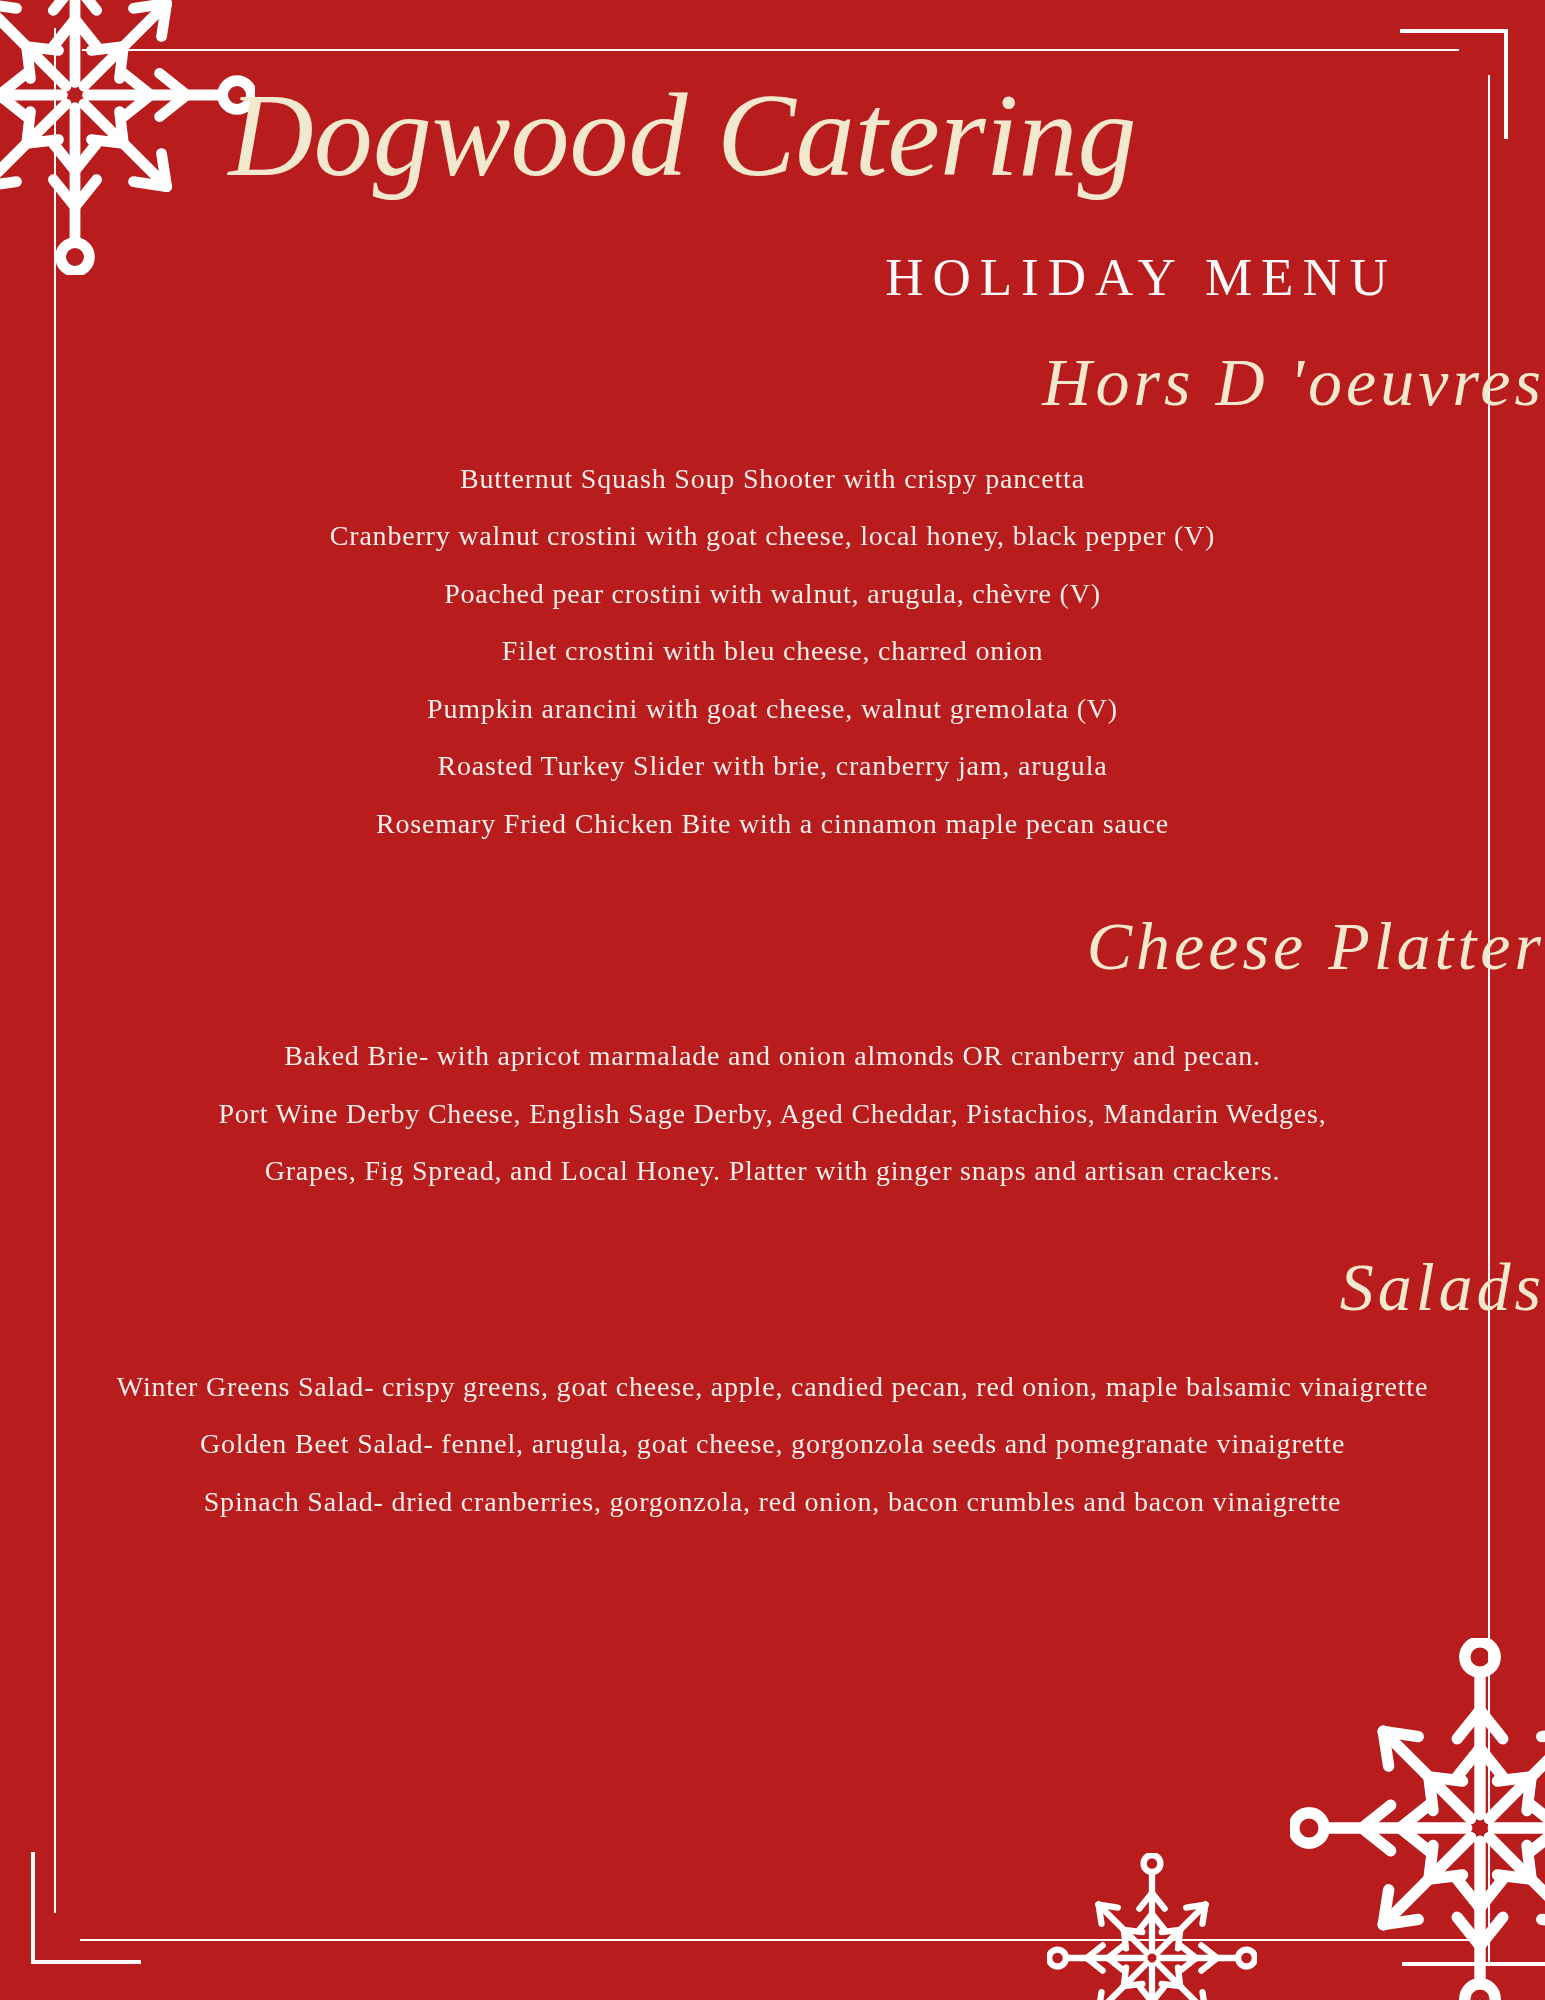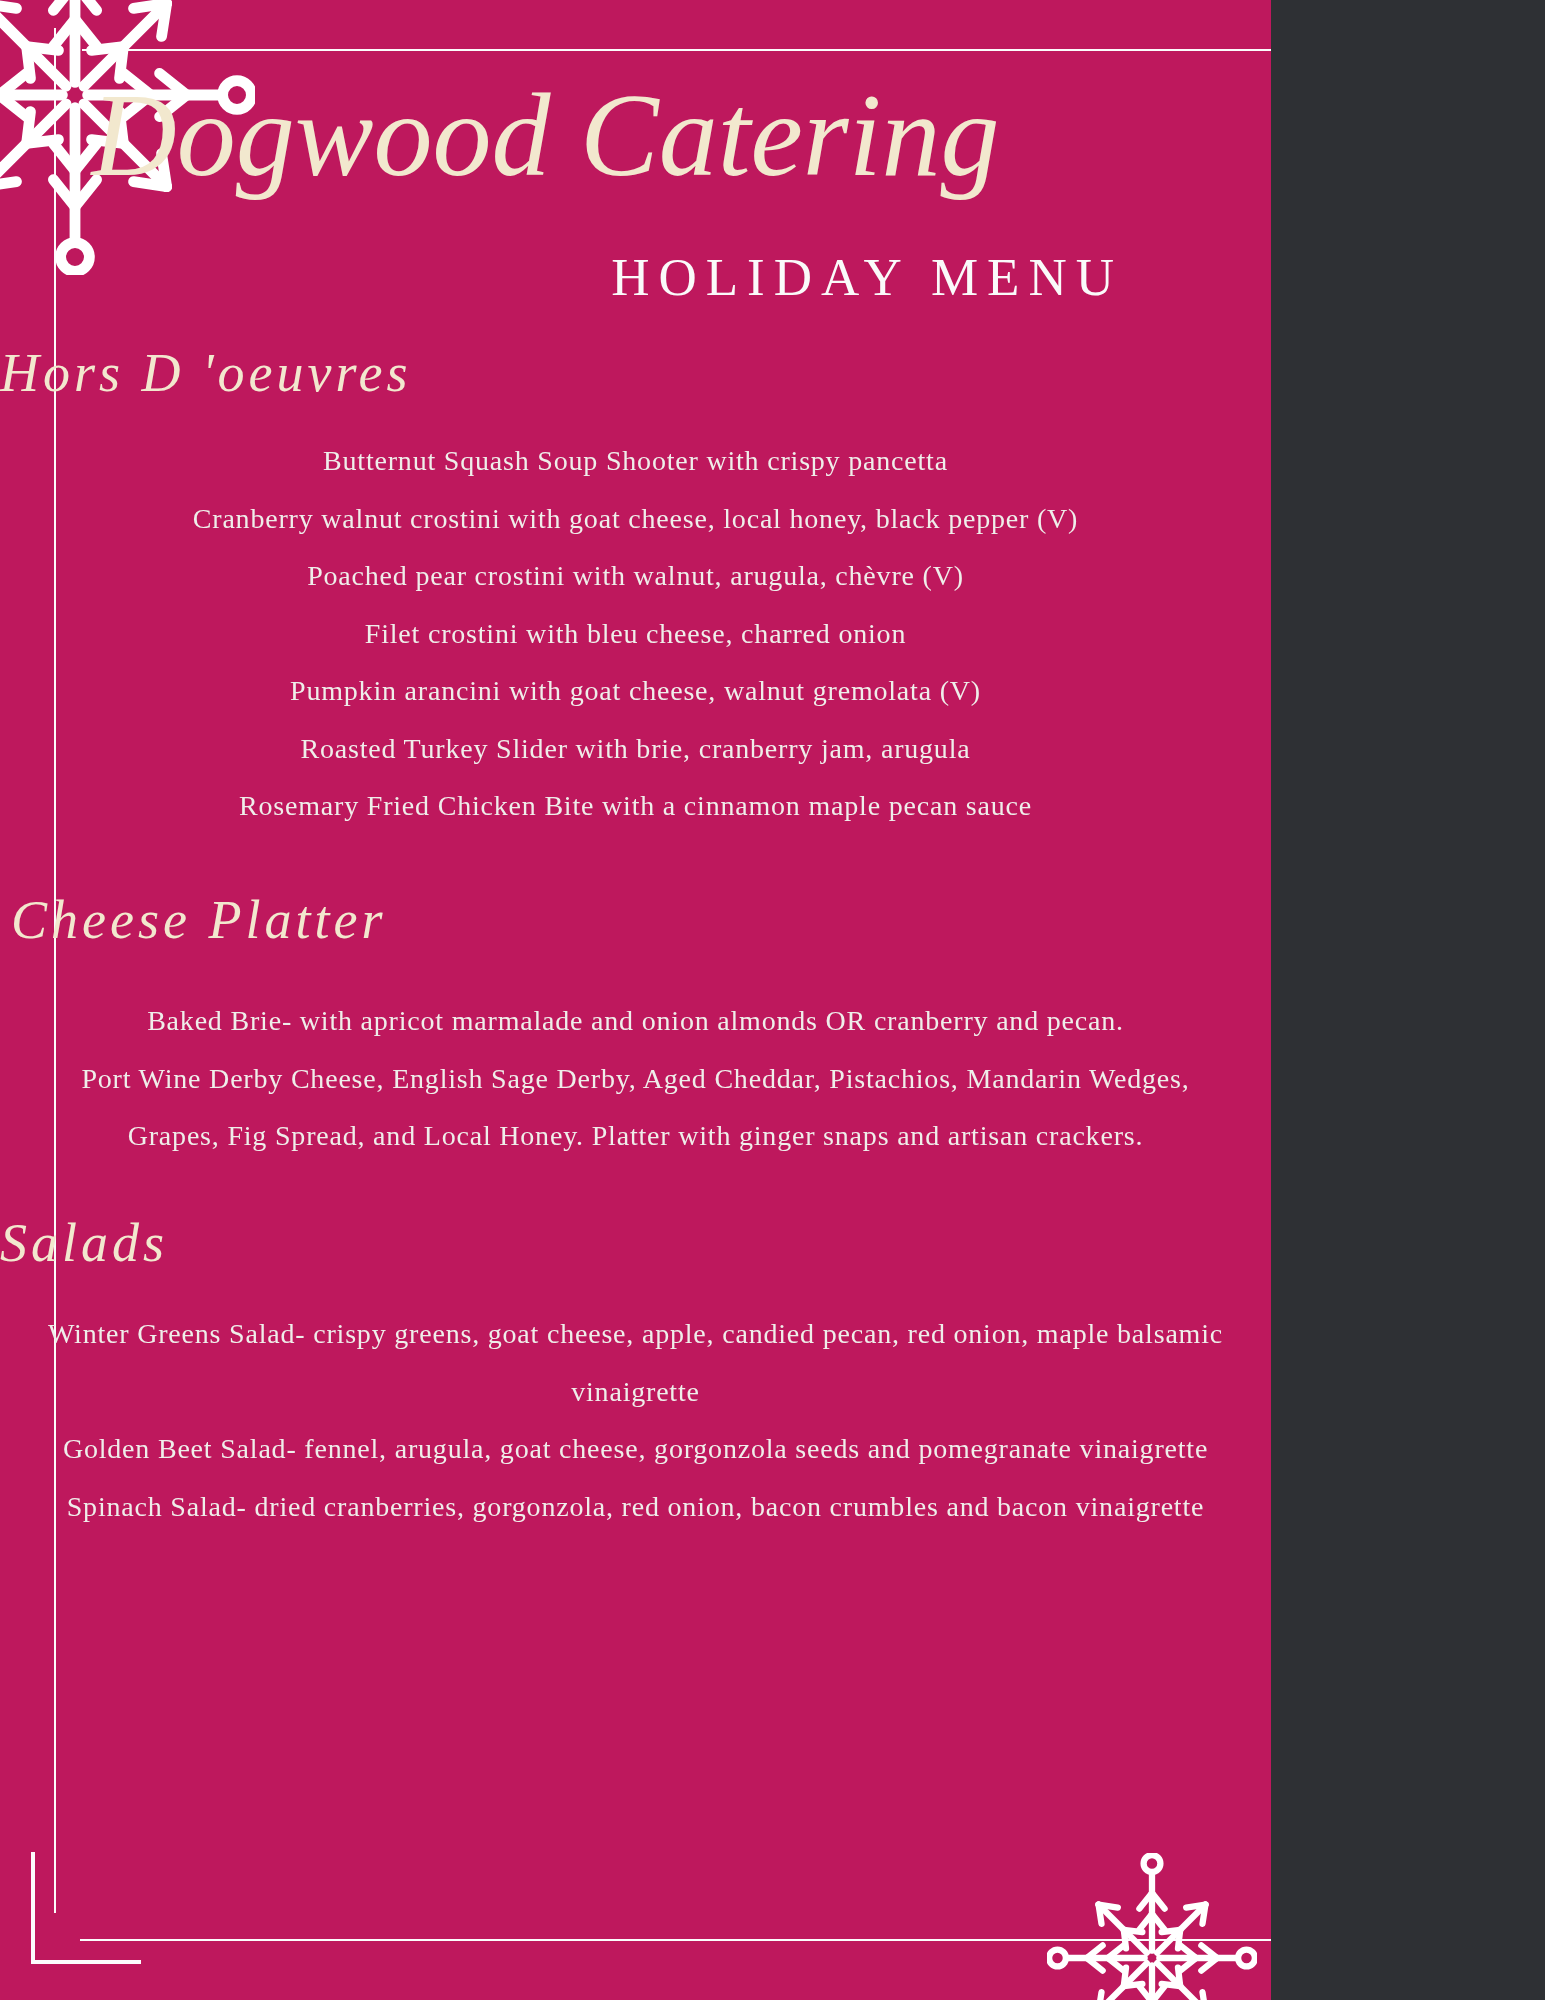--- a/index.html
+++ b/index.html
@@ -1,20 +1,20 @@
 <!DOCTYPE html>
 <html><head>
 <meta charset="utf-8">
 <style>
   html, body { margin: 0; padding: 0; background: #2e3034; }
   .page {
     position: relative;
-    width: 1271px;
+    width: 1545px;
     height: 2000px;
-    background: #be185d;
+    background: #b91c1c;
     overflow: hidden;
     font-family: "Liberation Serif", serif;
   }
 
   
   .frame-line { position: absolute; background: #fcfcfc; z-index: 1; }
   .fl-left   { left: 54px;   top: 28px;   width: 2px;    height: 1885px; }
   .fl-top    { left: 82px;   top: 49px;   width: 1377px; height: 2px; }
   .fl-right  { left: 1488px; top: 75px;   width: 2px;    height: 1887px; }
   .fl-bottom { left: 80px;   top: 1939px; width: 1410px; height: 2px; }
@@ -49,25 +49,25 @@
     padding-right: 148px;
     text-align: right;
     font-size: 53px;
     line-height: 1.25;
     letter-spacing: 9px;
     color: #fafafa;
   }
 
   .section-title {
     margin: 0;
-    text-align: left;
+    text-align: right;
     font-family: "Liberation Serif", serif;
     font-style: italic;
     font-weight: 400;
-    font-size: 54px;
+    font-size: 68px;
     line-height: 1.25;
     letter-spacing: 4px;
     color: #f2e8ce;
   }
   .st-1 { margin-top: 30px; }
   .st-2 { margin-top: 52px; padding-left: 11px; }
   .st-3 { margin-top: 45px; }
 
   .menu-list {
     list-style: none;

